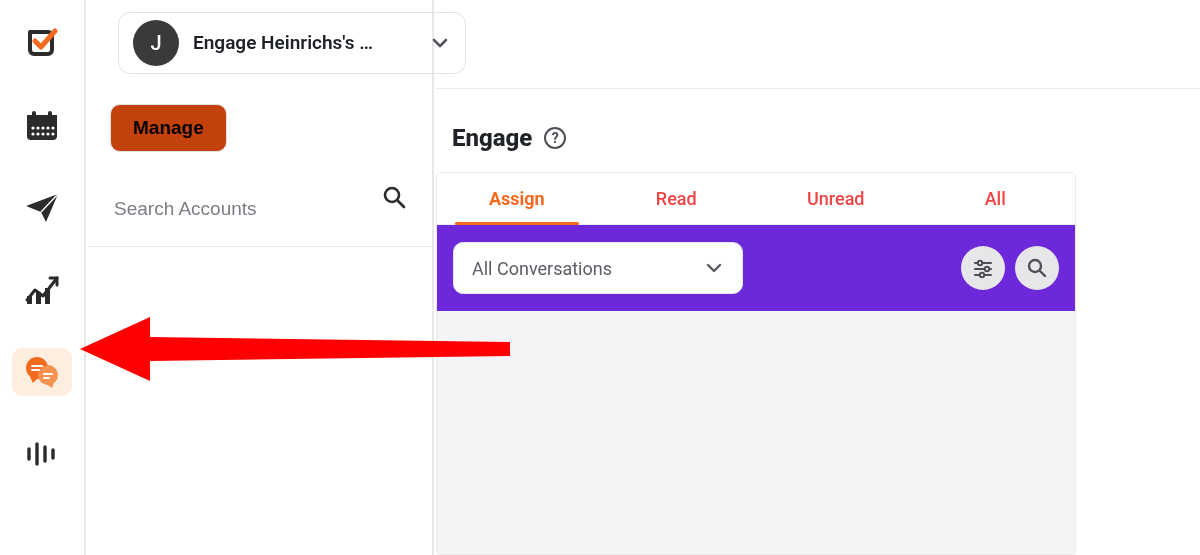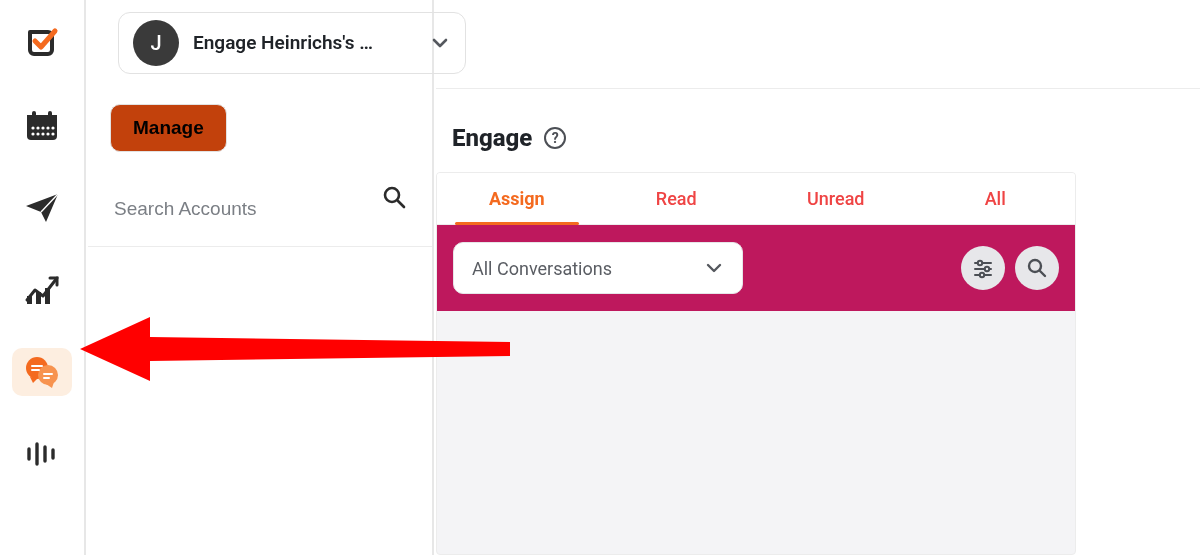--- a/index.html
+++ b/index.html
@@ -116,21 +116,21 @@
     position: relative; cursor: pointer;
   }
   .tab.active { color: #f46a1f; font-weight: 700; }
   .tab.active::after{
     content:""; position:absolute; left:18px; right:18px; bottom:-1px;
     height:3px; background:#f46a1f; border-radius:2px;
   }
 
   .filter-row {
     height: 86px; display:flex; align-items:center; padding: 0 16px; gap: 10px;
-    background: #be185d;
+    background: #6d28d9;
   }
   .convo-select{
     background:#fff; border:1px solid #e6e6e8; border-radius:10px;
     height:52px; width:290px; display:flex; align-items:center; justify-content:space-between;
     padding: 0 18px; font-size:18px; color:#5a5d63;
   }
   .spacer{flex:1;}
   .round-btn{
     width:44px; height:44px; border-radius:50%; background:#e7e7ea;
     display:flex; align-items:center; justify-content:center; cursor:pointer;

